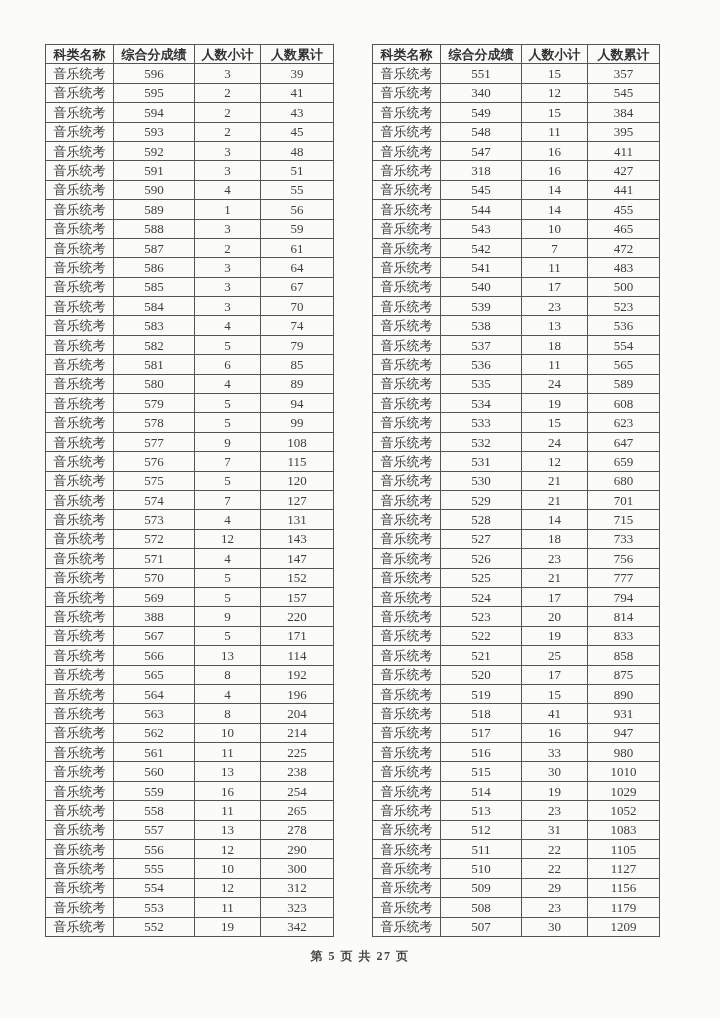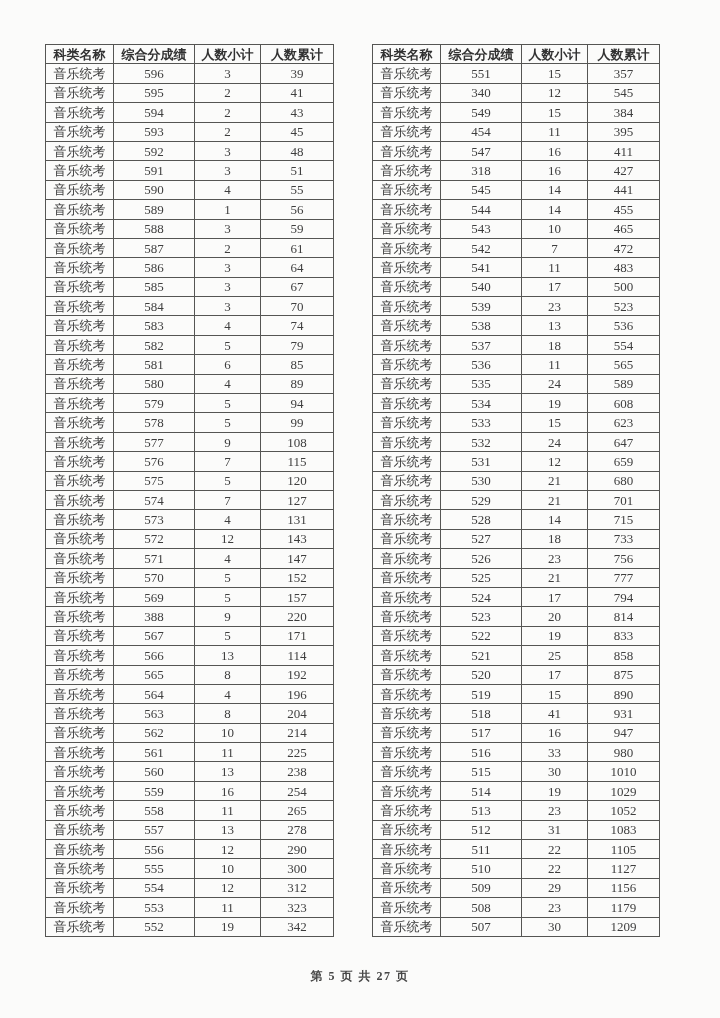--- a/index.html
+++ b/index.html
@@ -41,21 +41,21 @@
     white-space: nowrap;
     overflow: hidden;
   }
   table.score-table th {
     font-weight: bold;
     font-size: 13px;
     color: #323232;
   }
   .footer {
     position: absolute;
-    top: 968px;
+    top: 948px;
     left: 0;
     width: 720px;
     text-align: center;
     font-size: 12px;
     font-weight: 600;
     letter-spacing: 1.5px;
     color: #474747;
     font-family: "Liberation Serif", serif;
   }
 </style>
@@ -385,21 +385,21 @@
             <td>545</td>
           </tr>
           <tr>
             <td>音乐统考</td>
             <td>549</td>
             <td>15</td>
             <td>384</td>
           </tr>
           <tr>
             <td>音乐统考</td>
-            <td>454</td>
+            <td>548</td>
             <td>11</td>
             <td>395</td>
           </tr>
           <tr>
             <td>音乐统考</td>
             <td>547</td>
             <td>16</td>
             <td>411</td>
           </tr>
           <tr>

